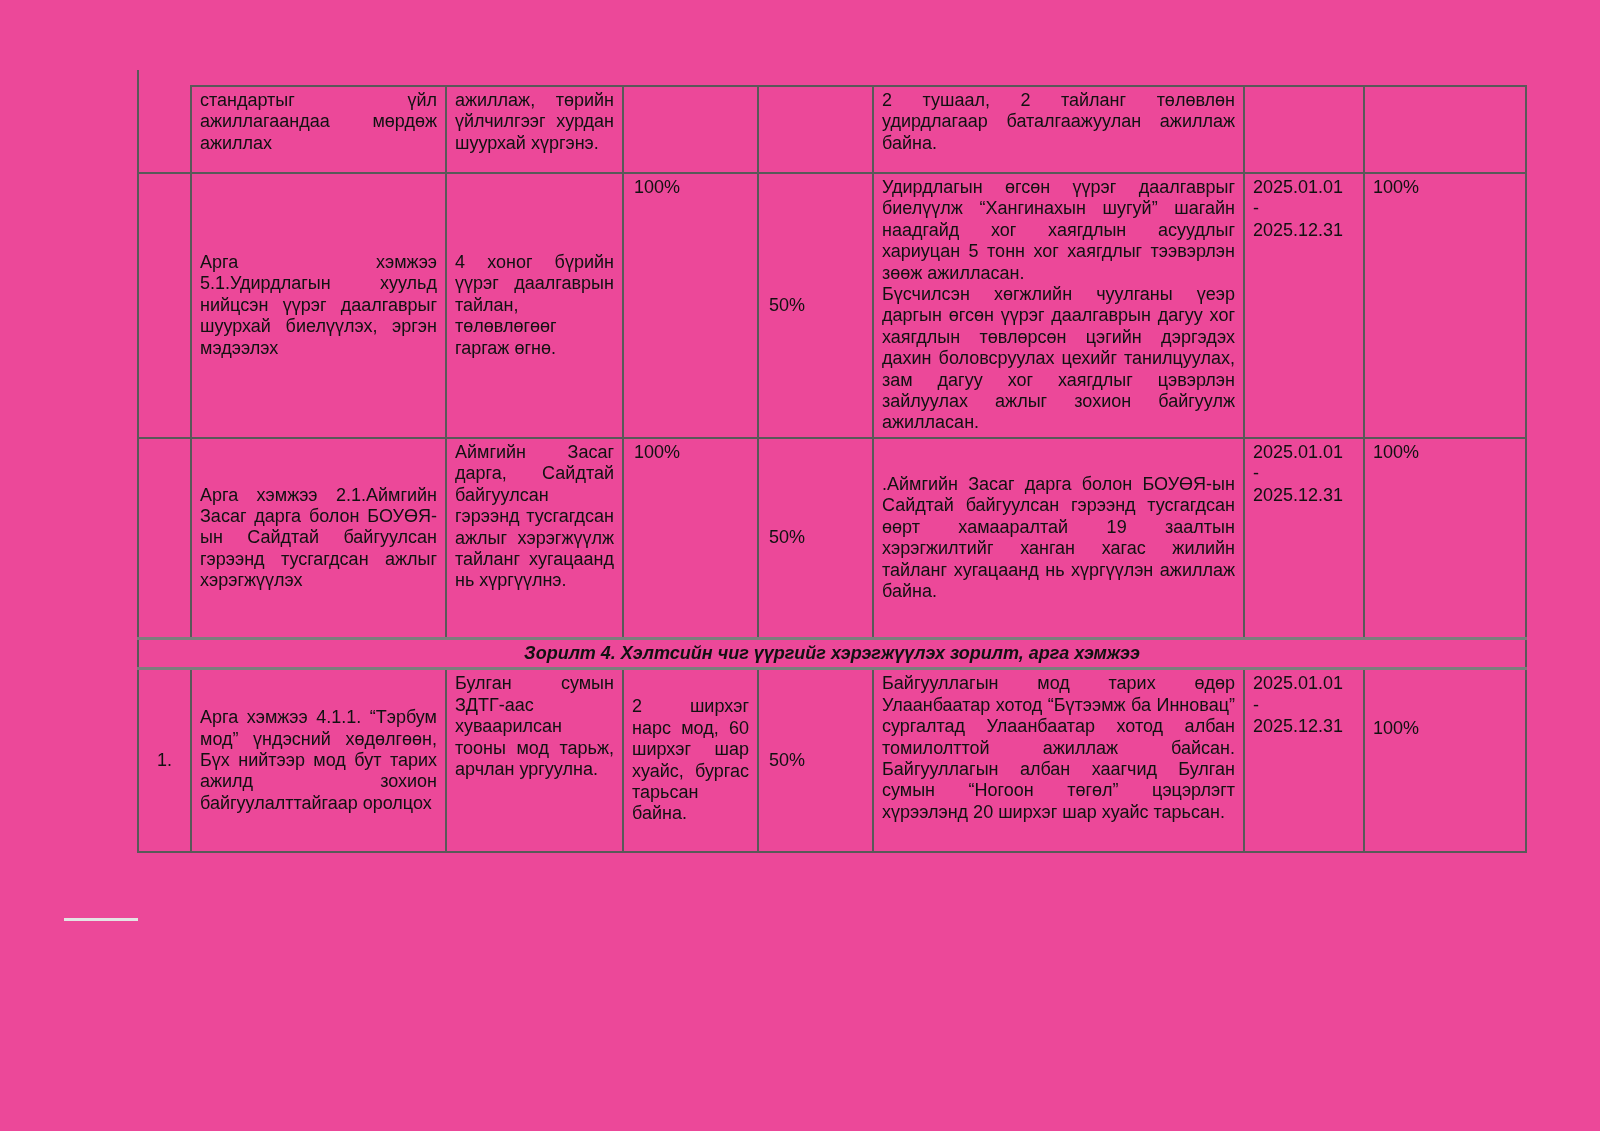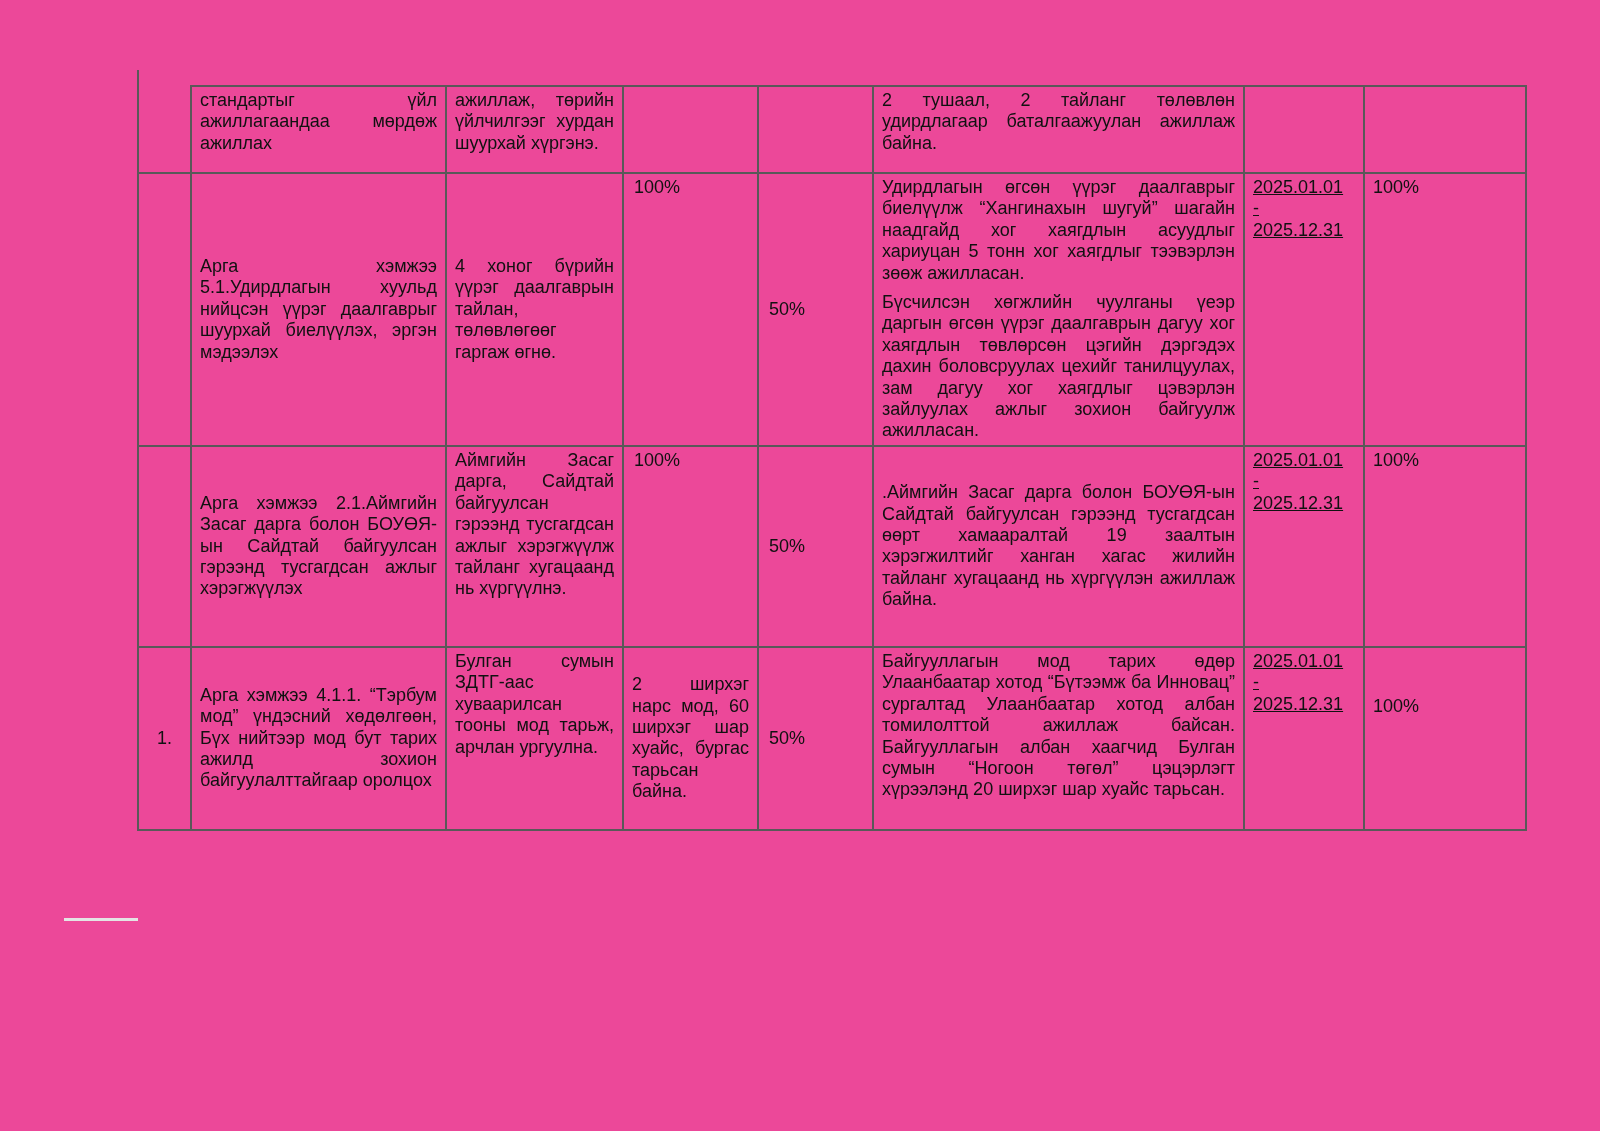--- a/index.html
+++ b/index.html
@@ -50,22 +50,22 @@
   td.num { text-align: center; vertical-align: middle; }
   td.pct { padding-left: 10px; }
   td.score-low { padding-top: 48px; }
   td.head-cell {
     font-weight: bold; font-style: italic;
     text-align: center; vertical-align: middle;
     font-size: 18px; padding: 2px 6px;
     border-top-width: 3px; border-bottom-width: 3px;
     border-top-color: #7d7d7d; border-bottom-color: #7d7d7d;
   }
-  .para + .para { margin-top: 8px; }
-  .period-line { display: block; text-decoration: underline; }
+  .para + .para { margin-top: 0; }
+  .period-line { display: block; }
 </style>
 </head>
 <body>
 
 <div class="page">
 
   <div class="top-stub"></div>
   <div class="margin-artifact"></div>
 
   <table class="report">
@@ -122,20 +122,23 @@
         <td class="pct vm">50%</td>
         <td class="just vm">.Аймгийн Засаг дарга болон БОУӨЯ-ын Сайдтай байгуулсан гэрээнд тусгагдсан өөрт хамааралтай 19 заалтын хэрэгжилтийг ханган хагас жилийн тайланг хугацаанд нь хүргүүлэн ажиллаж байна.</td>
         <td>
           <span class="period-line">2025.01.01</span>
           <span class="period-line">-</span>
           <span class="period-line">2025.12.31</span>
         </td>
         <td>100%</td>
       </tr>
 
+      <tr class="hd">
+        <td class="head-cell" colspan="8">Зорилт 4. Хэлтсийн чиг үүргийг хэрэгжүүлэх зорилт, арга хэмжээ</td>
+      </tr>
 
 
       <tr class="r4">
         <td class="num">1.</td>
         <td class="just vm">Арга хэмжээ 4.1.1. “Тэрбум мод” үндэсний хөдөлгөөн, Бүх нийтээр мод бут тарих ажилд зохион байгуулалттайгаар оролцох</td>
         <td class="just">Булган сумын ЗДТГ-аас хуваарилсан тооны мод тарьж, арчлан ургуулна.</td>
         <td class="just vm">2 ширхэг нарс мод, 60 ширхэг шар хуайс, бургас тарьсан байна.</td>
         <td class="pct vm">50%</td>
         <td class="just">Байгууллагын мод тарих өдөр Улаанбаатар хотод “Бүтээмж ба Инновац” сургалтад Улаанбаатар хотод албан томилолттой ажиллаж байсан. Байгууллагын албан хаагчид Булган сумын “Ногоон төгөл” цэцэрлэгт хүрээлэнд 20 ширхэг шар хуайс тарьсан.</td>
         <td>

